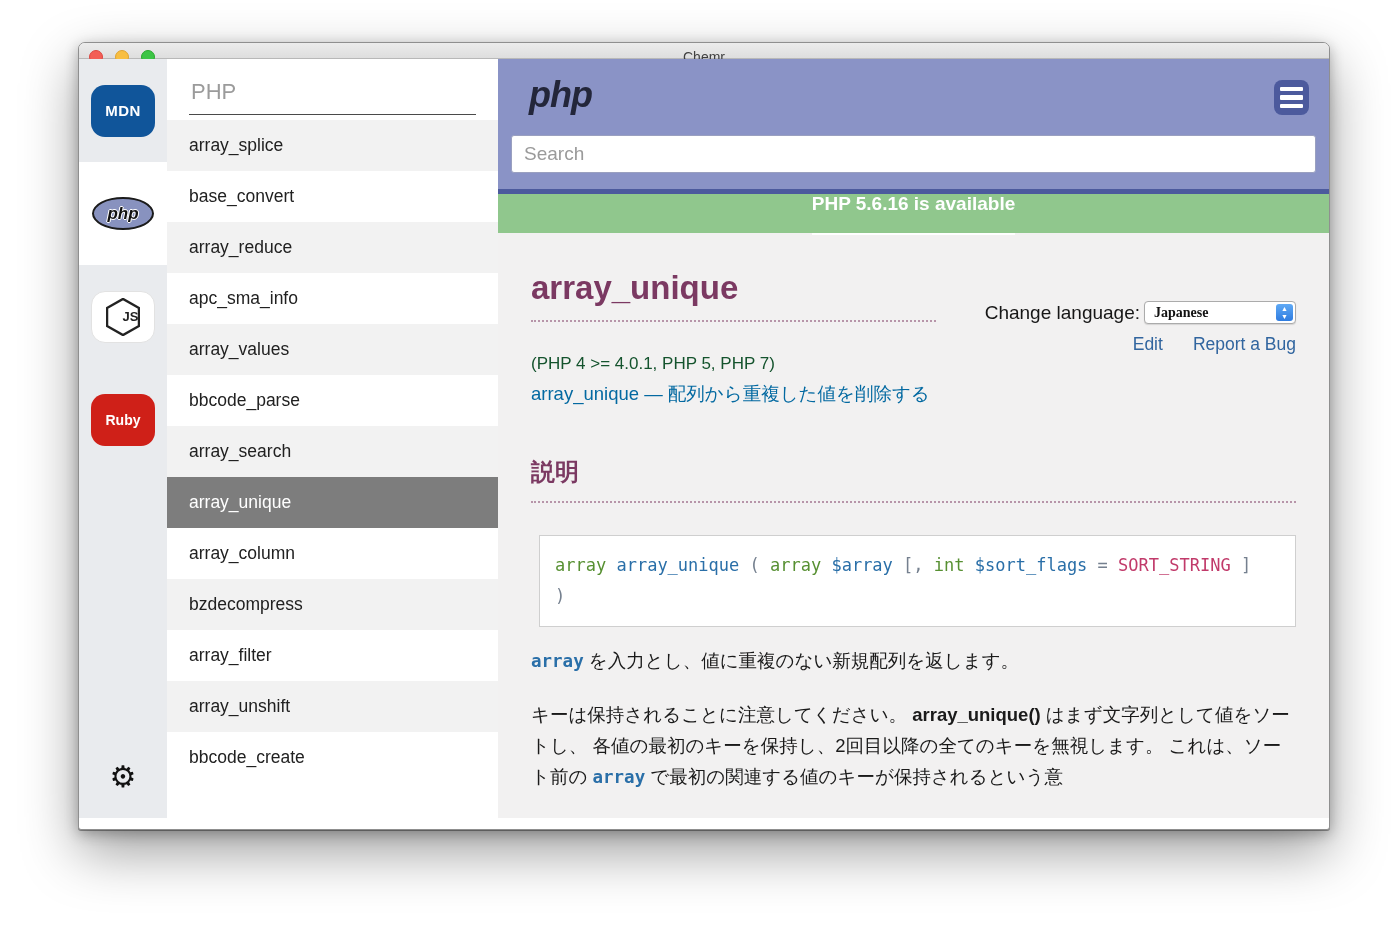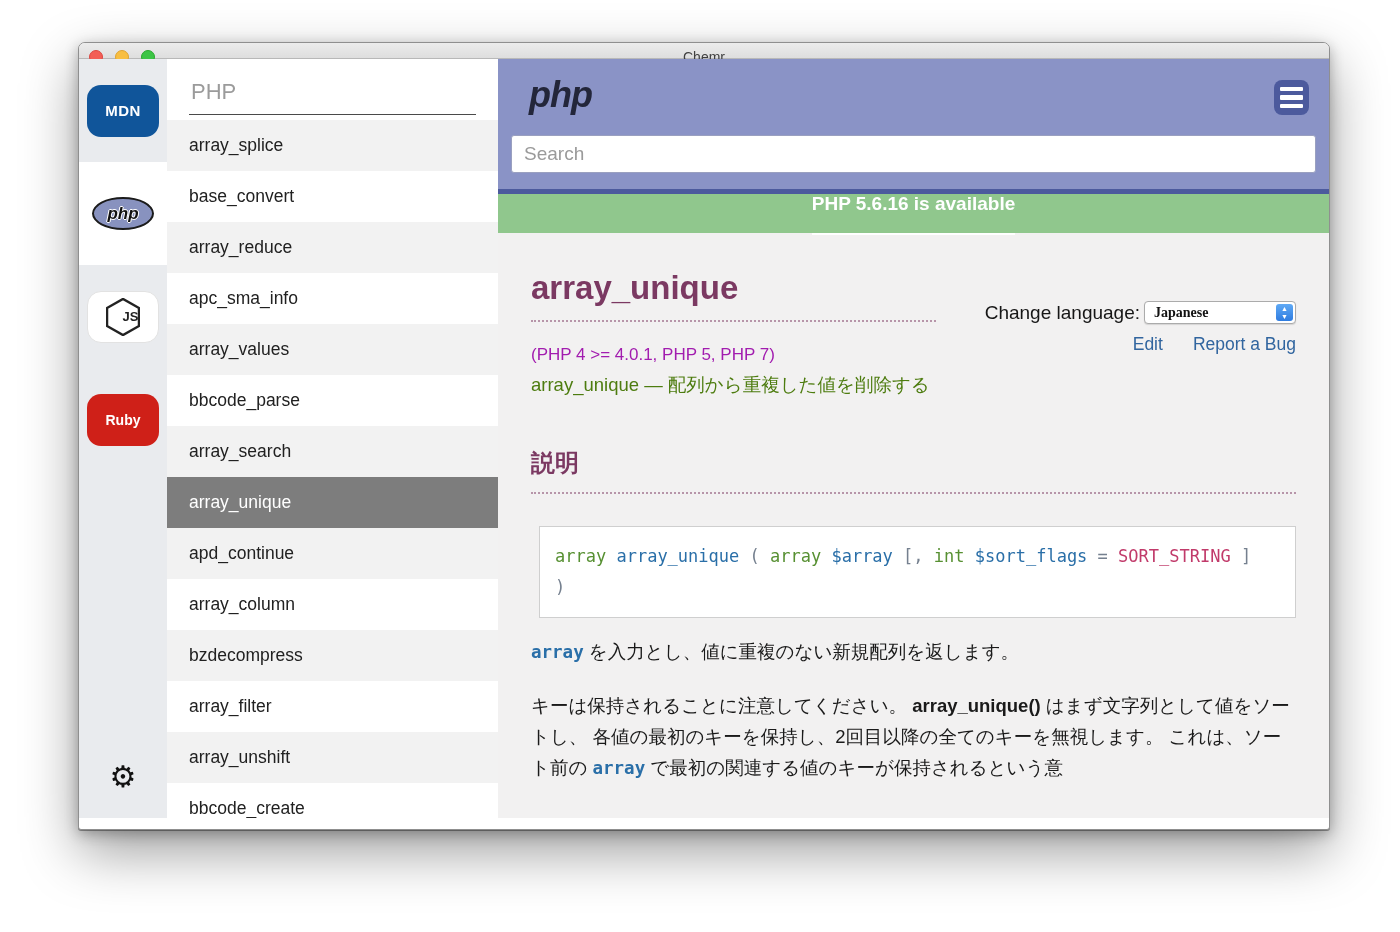--- a/index.html
+++ b/index.html
@@ -23,21 +23,21 @@
   .light.yellow{ background:#f8be41; border:1px solid #dfa331; }
   .light.green { background:#3cc545; border:1px solid #2aa82f; }
 
   
   .main { display:flex; height:759px; }
 
   
   .sidebar { position:relative; width:88px; background:#e9ebee; flex:none; }
   .side-item { height:103px; display:flex; align-items:center; justify-content:center; cursor:pointer; }
   .side-item.selected { background:#ffffff; }
-  .badge { width:72px; height:52px; border-radius:14px; display:flex; align-items:center;
+  .badge { width:64px; height:52px; border-radius:14px; display:flex; align-items:center;
     justify-content:center; color:#fff; font-weight:bold; }
   .badge.mdn  { background:#10559a; font-size:15px; letter-spacing:.5px; }
   .badge.cpan { background:#333333; font-size:13px; }
   .badge.ruby { background:#cf2018; font-size:14px; }
   .badge.node { background:#fff; border:1px solid #e2e2e2; }
   .hex { position:relative; width:34px; height:38px; display:flex; align-items:center; justify-content:center;padding-left:15px; }
   .hex svg { position:absolute; inset:0; }
   .hex span { font-weight:bold; font-size:13px; color:#222; }
   .php-ellipse { width:62px; height:33px; border-radius:50%; background:#8892bf;
     border:2px solid #1b1b1b; display:flex; align-items:center; justify-content:center;
@@ -88,22 +88,22 @@
     border:1px solid #ababab; border-radius:4px; display:flex; align-items:center;
     padding-left:9px; cursor:pointer; box-shadow:0 1px 1px rgba(0,0,0,.12);font-weight:bold; }
   .select .val { font-family:"Liberation Serif","DejaVu Serif",serif; font-size:14px; color:#111; }
   .stepper { position:absolute; right:2px; top:2px; bottom:2px; width:17px; border-radius:3px;
     background:linear-gradient(#5fa9f5,#2f7ce0); display:flex; flex-direction:column;
     align-items:center; justify-content:center; gap:1px; }
   .stepper b { color:#fff; font-size:7px; line-height:7px; }
   .link-row { margin-top:10px; display:flex; justify-content:flex-end; gap:30px; }
   .link-row a { color:#31659f; font-size:17.5px; text-decoration:none; cursor:pointer; }
 
-  .version-line { margin-top:23px; font-size:17px; color:#a21caf; }
-  .summary { margin-top:7px; font-size:18.5px; color:#4d7c0f; }
+  .version-line { margin-top:32px; font-size:17px; color:#14532d; }
+  .summary { margin-top:7px; font-size:18.5px; color:#0369a1; }
   h2.section { margin-top:50px; font-size:24px; font-weight:bold; color:#7b3962; }
 
   .code-block { margin-top:32px; background:#fff; border:1px solid #cfcfcf;
     padding:14px 15px; font-family:"DejaVu Sans Mono","Liberation Mono",monospace;
     font-size:17px; line-height:31px; white-space:pre-wrap;margin-left:8px; }
   .tok-type  { color:#579032; }
   .tok-func  { color:#2a6fa8; }
   .tok-var   { color:#2a6fa8; }
   .tok-const { color:#c13a6a; }
   .tok-plain { color:#75808f; }
@@ -159,21 +159,20 @@
       </div>
       <div class="index-list" id="index-list">
           <div class="row odd">array_splice</div>
           <div class="row">base_convert</div>
           <div class="row odd">array_reduce</div>
           <div class="row">apc_sma_info</div>
           <div class="row odd">array_values</div>
           <div class="row">bbcode_parse</div>
           <div class="row odd">array_search</div>
           <div class="row selected">array_unique</div>
-          <div class="row odd">apd_continue</div>
           <div class="row">array_column</div>
           <div class="row odd">bzdecompress</div>
           <div class="row">array_filter</div>
           <div class="row odd">array_unshift</div>
           <div class="row">bbcode_create</div>
         </div>
     </div>
 
     <div class="content">
 

